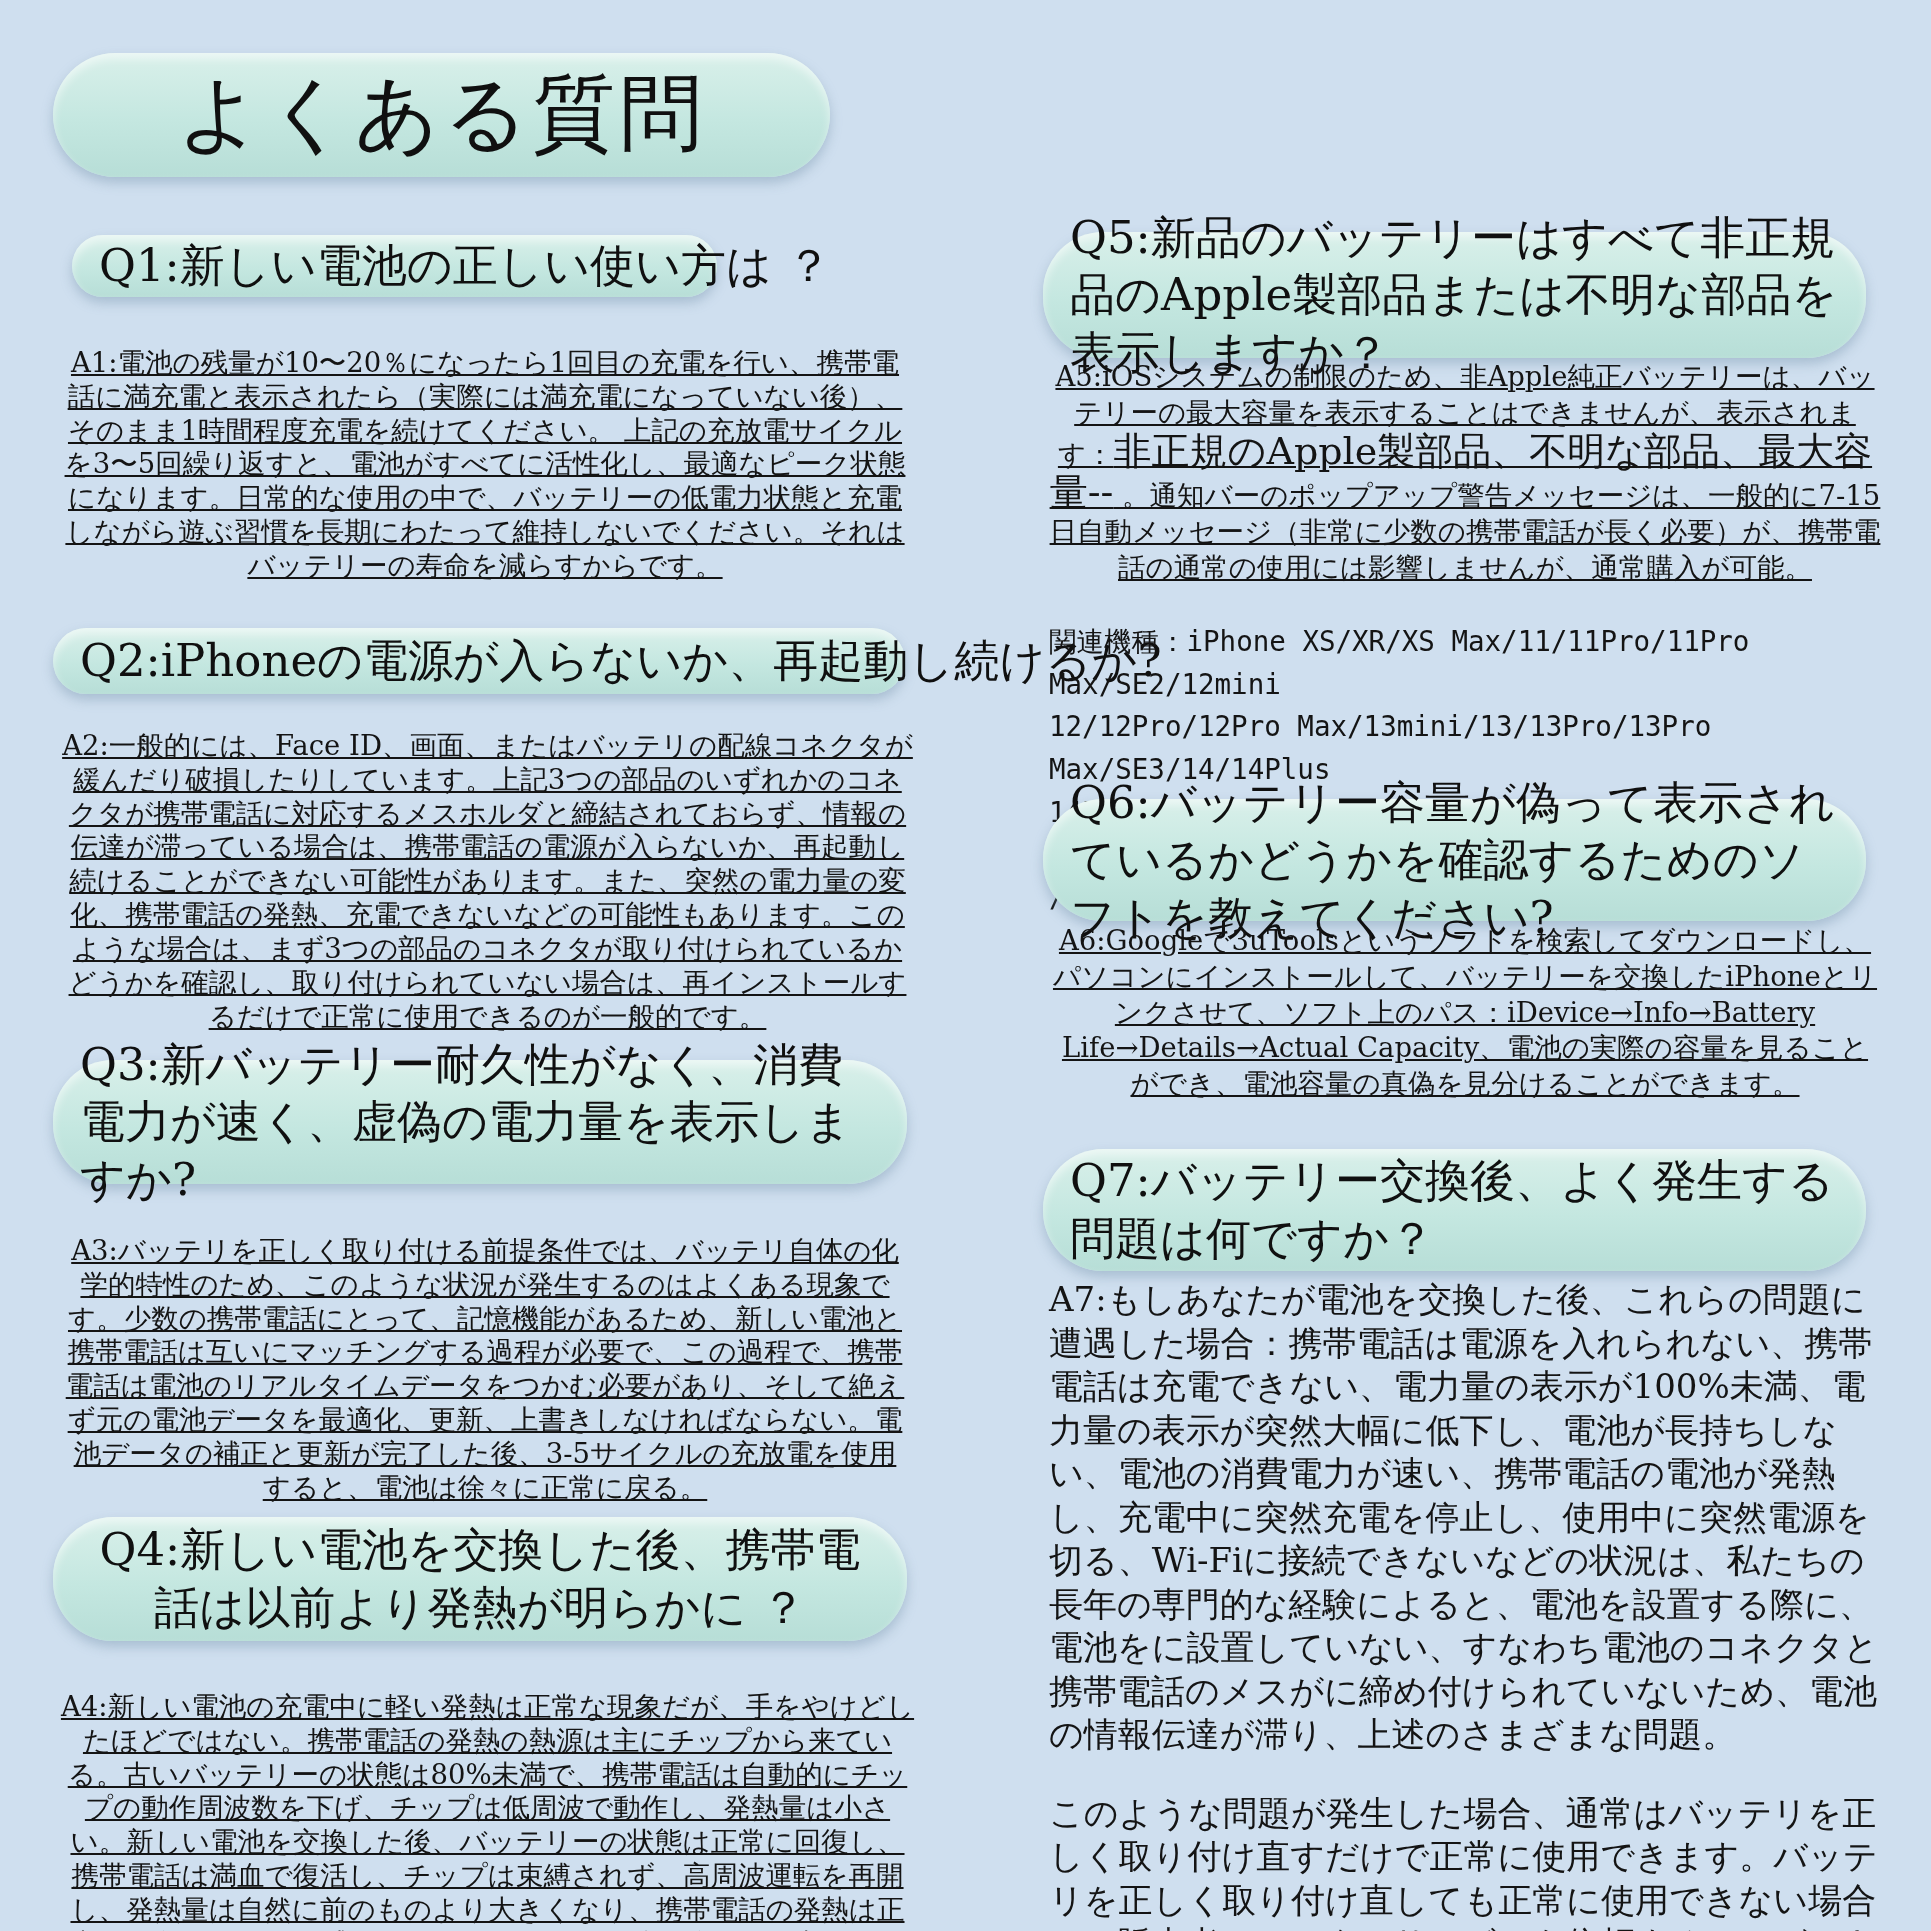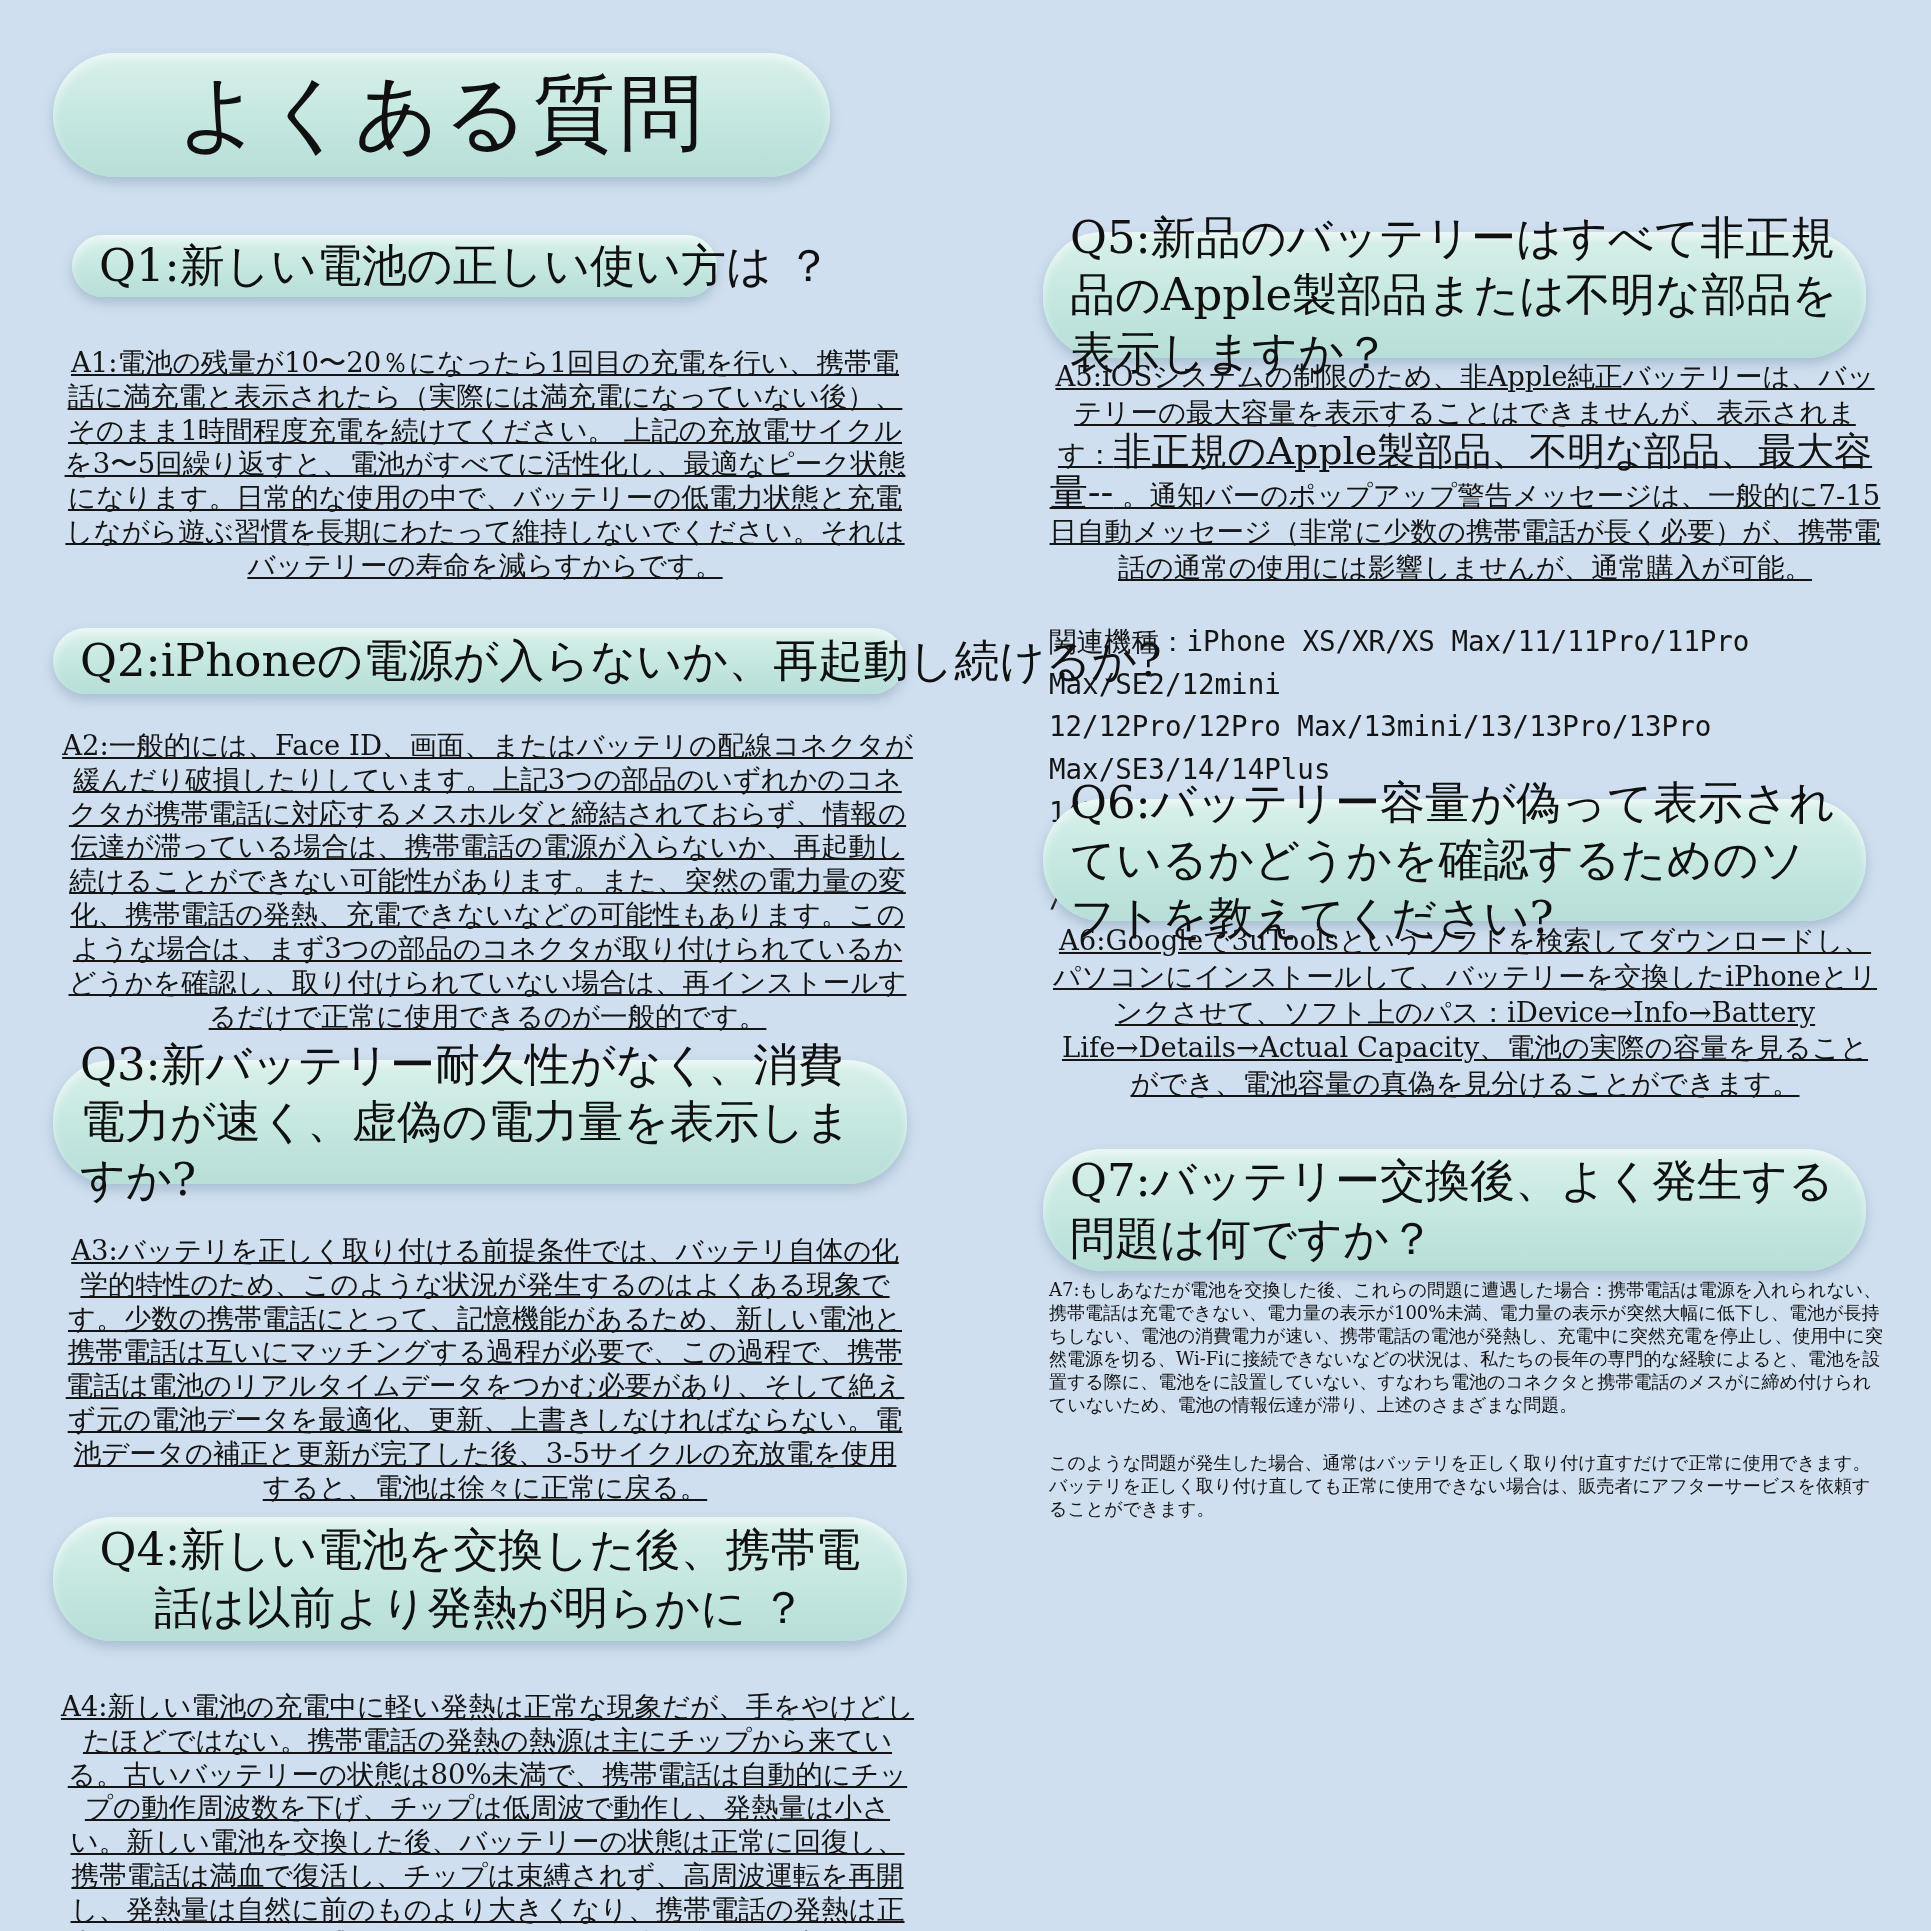--- a/index.html
+++ b/index.html
@@ -46,21 +46,21 @@
   .answer.right{line-height:1.30;}
   .a5{line-height:1.45;}
   .a5 .big{font-size:38px;line-height:1.1;}
   .related{
     position:absolute;
     font-size:27.5px;line-height:1.55;
     white-space:pre-line;
     font-family:"DejaVu Sans Mono","Liberation Mono",monospace;
   }
   .a7-group{position:absolute;}
-  .a7-group .para{font-size:18px;line-height:1.28;white-space:pre-line;}
+  .a7-group .para{font-size:34px;line-height:1.28;white-space:pre-line;}
   .a7-group .para + .para{margin-top:35px;}
 </style>
 </head>
 <body>
 
 <div class="page">
 
   <div class="pill title-pill">
     <span>よくある質問</span>
   </div>

